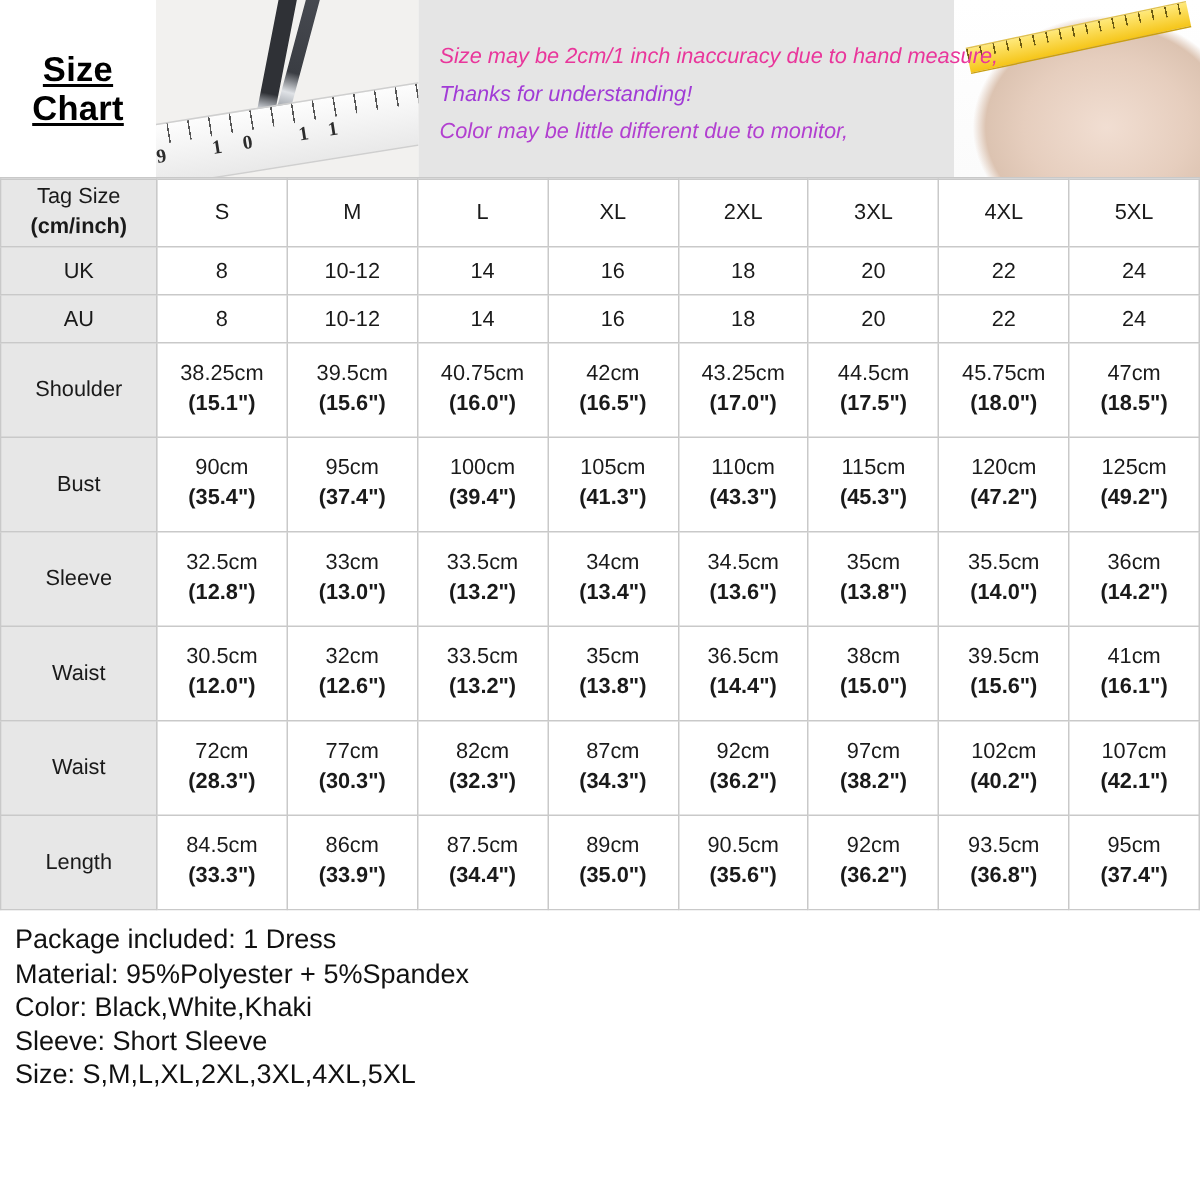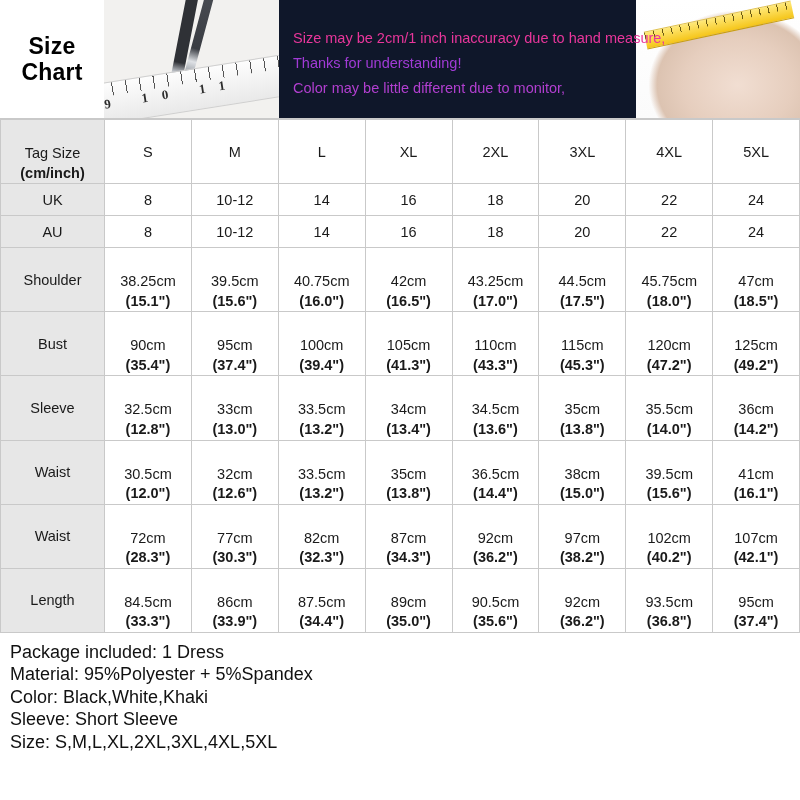--- a/index.html
+++ b/index.html
@@ -31,20 +31,21 @@
     border-bottom: 1px solid #c9c9c9;
   }
   .header-title-cell {
     width: 104px;
     flex: 0 0 104px;
     display: flex;
     align-items: center;
     justify-content: flex-end;
     text-align: center;
     box-sizing: border-box;
+    text-decoration: underline;
   }
   .header-title {
     font-size: 23px;
     font-weight: bold;
     line-height: 1.15;
     color: #000;
     letter-spacing: 0.2px;
   }
   .header-photo {
     flex: 0 0 175px;
@@ -100,22 +101,23 @@
     top: -18px;
     width: 9px;
     height: 96px;
     background: linear-gradient(to bottom, #4a4d54 0%, #3a3d43 70%, #dfe2e6 84%, #888d95 100%);
     transform: rotate(15deg);
     border-radius: 2px;
   }
   .header-note {
     flex: 1 1 auto;
     position: relative;
-    background: #0f172a;
+    background: #e5e5e5;
     overflow: hidden;
+    font-style: italic;
   }
   .note-lines {
     position: absolute;
     left: 14px;
     top: 26px;
     z-index: 2;
   }
   .note-line {
     font-size: 14.5px;
     line-height: 25px;
@@ -172,21 +174,21 @@
   }
   td.label-red {
     background: #e7e7e7;
     color: #e2231a;
     font-size: 14.5px;
     line-height: 1.25;
   }
   tr.r-tag td { height: 44px; }
   tr.r-simple td { height: 31px; }
   tr.r-meas td { height: 62px; }
-  .cm { display: block; line-height: 1.35; margin-top: 24px; }
+  .cm { display: block; line-height: 1.35; }
   .inch { display: block; line-height: 1.35; font-weight: bold; }
   .sizeval { font-size: 15px; }
 
   
   .footer {
     padding: 8px 10px 6px 10px;
     background: #ffffff;
   }
   .footer div {
     font-size: 18px;

